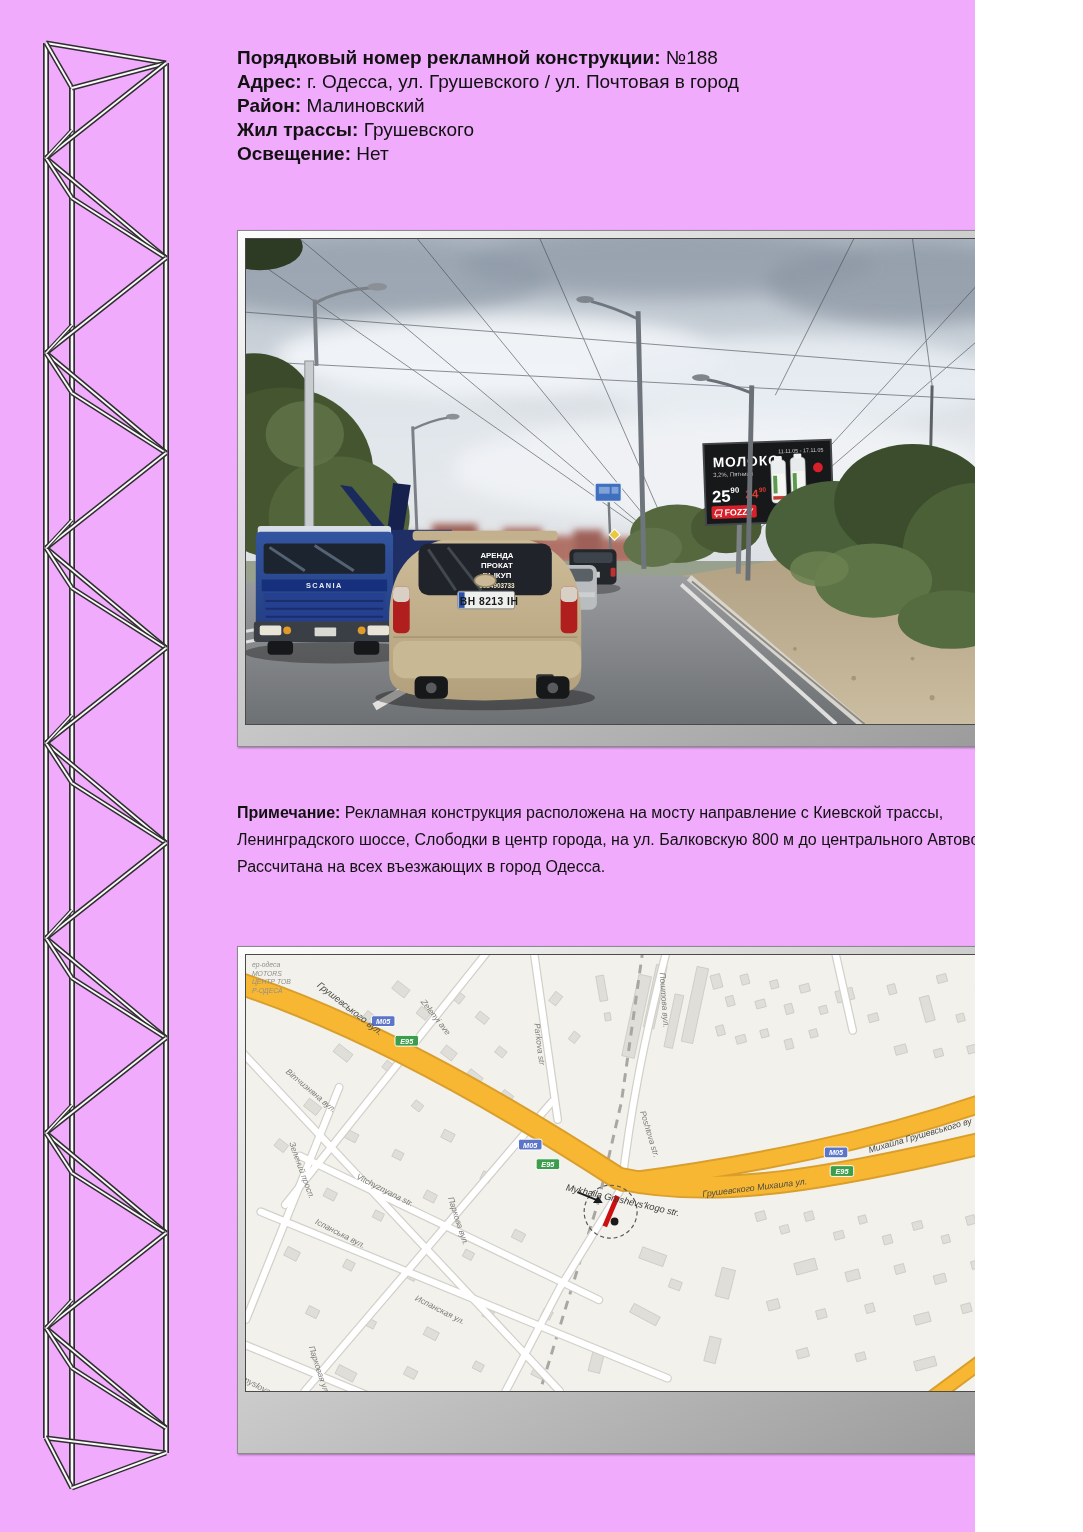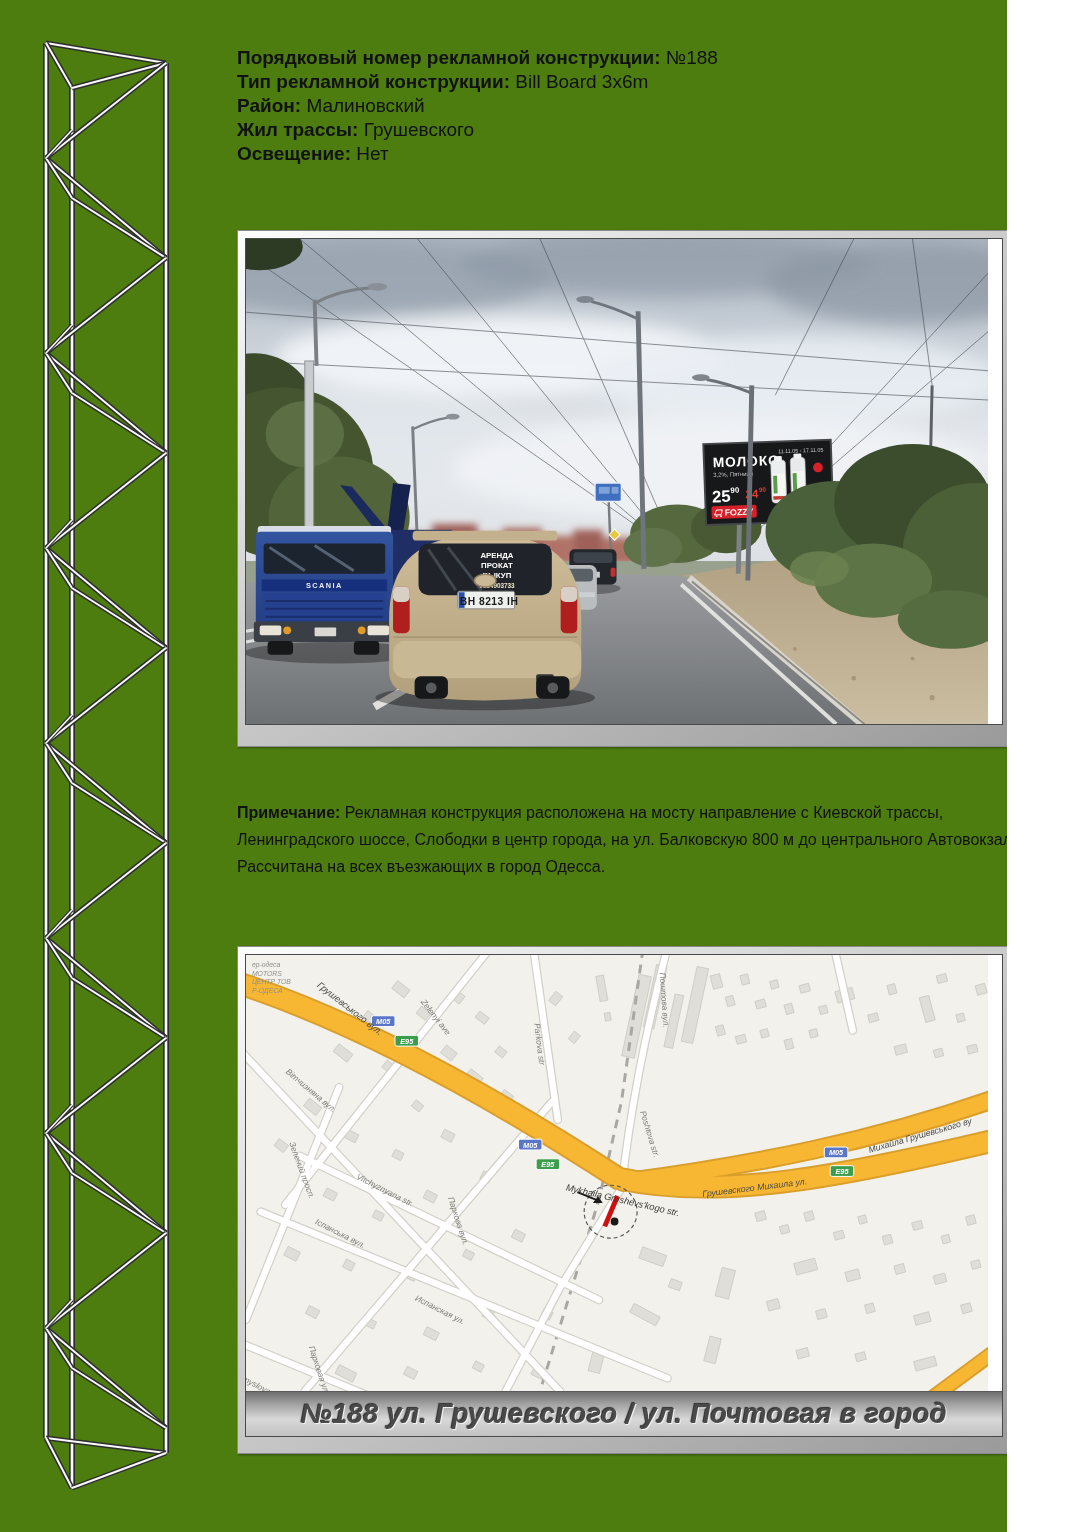--- a/index.html
+++ b/index.html
@@ -1,17 +1,17 @@
 <!DOCTYPE html>
 <html><head>
 <meta charset="utf-8">
 <style>
   html,body{margin:0;padding:0;background:#ffffff;}
-  #page{position:relative;width:975px;height:1532px;background:#4d7c0f;overflow:hidden;
-        font-family:"Liberation Sans",sans-serif;color:#111;padding-left:32px;}
+  #page{position:relative;width:975px;height:1532px;background:#f0abfc;overflow:hidden;
+        font-family:"Liberation Sans",sans-serif;color:#111;}
   
   .info{position:absolute;left:237px;top:46px;width:790px;font-size:19px;line-height:24px;}
   .info b{font-weight:bold;}
   
   .note{position:absolute;left:237px;top:799px;width:800px;font-size:16px;line-height:27px;}
   .note b{font-weight:bold;}
   
   .frame{position:absolute;border:1px solid #8a8a8a;padding:7px;
          background:linear-gradient(150deg,#fdfdfd 0%,#d2d2d2 40%,#9a9a9a 100%);
          box-shadow:1px 1px 2px rgba(0,0,0,.35);}
@@ -117,21 +117,21 @@
       <line x1="18" y1="1400" x2="138" y2="1415" stroke="#2e2e2e" stroke-width="5"></line>
       <line x1="18" y1="1400" x2="138" y2="1415" stroke="#fafafa" stroke-width="2"></line>
       <line x1="18" y1="1400" x2="44" y2="1450" stroke="#2e2e2e" stroke-width="5"></line>
       <line x1="18" y1="1400" x2="44" y2="1450" stroke="#fafafa" stroke-width="2"></line>
       <line x1="44" y1="1450" x2="138" y2="1415" stroke="#2e2e2e" stroke-width="5"></line>
       <line x1="44" y1="1450" x2="138" y2="1415" stroke="#fafafa" stroke-width="2"></line>
     </svg>
 
   <div class="info">
     <div><b>Порядковый номер рекламной конструкции:</b> <span>№188</span></div>
-    <div><b>Тип рекламной конструкции:</b> <span>Bill Board 3x6m</span></div>
+    <div><b>Адрес:</b> <span>г. Одесса, ул. Грушевского / ул. Почтовая в город</span></div>
     <div><b>Район:</b> <span>Малиновский</span></div>
     <div><b>Жил трассы:</b> <span>Грушевского</span></div>
     <div><b>Освещение:</b> <span>Нет</span></div>
   </div>
 
   <div class="frame photo-frame">
    <div class="frame-inner">
     <svg id="photo-svg" width="742" height="485" viewBox="0 0 757 497" preserveAspectRatio="none">
       <defs>
         <linearGradient id="sky" x1="0" y1="0" x2="0" y2="1">
@@ -564,16 +564,15 @@
         <text transform="translate(40,120) rotate(40)">Вітчизняна вул.</text>
         <text transform="translate(44,192) rotate(70)">Зелений просп.</text>
         <text transform="translate(112,228) rotate(27)">Vitchyznyana str.</text>
         <text transform="translate(70,274) rotate(27)">Іспанська вул.</text>
         <text transform="translate(172,352) rotate(27)">Испанская ул.</text>
         <text transform="translate(206,248) rotate(72)">Паркова вул.</text>
         <text transform="translate(64,400) rotate(72)">Парковая ул.</text>
         <text transform="translate(-16,428) rotate(28)">Promyslova str.</text>
       </g>
     </svg>
-    <div class="map-caption">№188 ул. Грушевского / ул. Почтовая в город</div>
    </div>
   </div>
 </div>
 
 </body></html>

